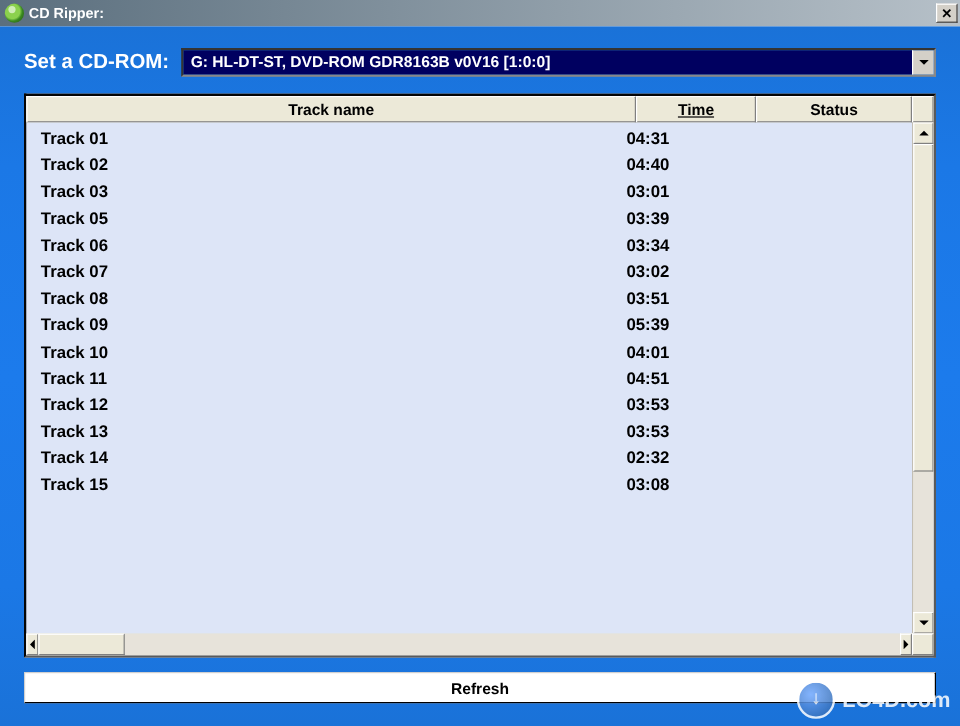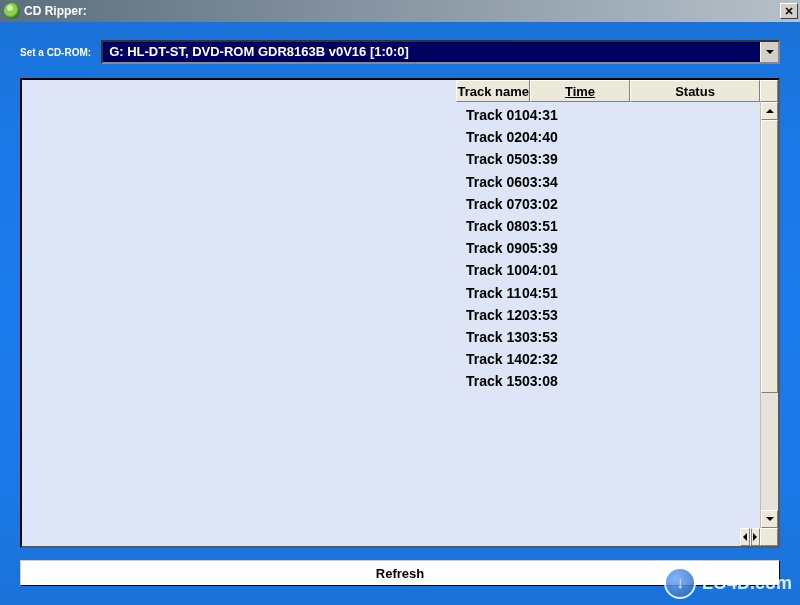--- a/index.html
+++ b/index.html
@@ -59,21 +59,21 @@
       top: 22px; left: 0; right: 0; bottom: 0;
       background: linear-gradient(to bottom, #1a72d8 0%, #1b78e6 20%, #1c7bec 50%, #1b78e6 80%, #1a72d8 100%);
       padding: 18px 20px 14px 20px;
     }
     .cdrom-row {
       display: flex;
       align-items: center;
       gap: 10px;
       margin-bottom: 14px;
     }
-    .cdrom-label { color: #fff; font-weight: bold; font-size: 10px; white-space: nowrap; }
+    .cdrom-label { color: #fff; font-weight: bold; font-size: 17px; white-space: nowrap; }
     .cdrom-select-wrap {
       flex:1;
       border: 2px inset #888;
       display: flex;
       height: 24px;
     }
     .cdrom-select {
       flex: 1;
       background: #000060;
       color: #fff;
@@ -91,21 +91,20 @@
       cursor:pointer;
     }
     .cdrom-drop svg { width:8px;height:8px;fill:#000; }
     
     .list-frame {
       border: 2px inset #5a5a5a;
       background: #dde5f7;
       height: 470px;
       display:flex;
       flex-direction: column;
-      align-items: flex-end;
     }
     .list-header {
       display: flex;
       background: #ece9d8;
       height: 22px;
       flex-shrink: 0;
     }
     .list-header .col {
       border: 1px solid;
       border-color: #fff #808080 #808080 #fff;
@@ -251,20 +250,25 @@
       <div class="list-body-wrap">
         <div class="list-body" id="list-body">
             <div class="track-row">
               <div class="track-name">Track 01</div>
               <div class="track-time">04:31</div>
               <div class="track-status"></div>
             </div>
             <div class="track-row">
               <div class="track-name">Track 02</div>
               <div class="track-time">04:40</div>
+              <div class="track-status"></div>
+            </div>
+            <div class="track-row">
+              <div class="track-name">Track 03</div>
+              <div class="track-time">03:01</div>
               <div class="track-status"></div>
             </div>
             <div class="track-row">
               <div class="track-name">Track 05</div>
               <div class="track-time">03:39</div>
               <div class="track-status"></div>
             </div>
             <div class="track-row">
               <div class="track-name">Track 06</div>
               <div class="track-time">03:34</div>

